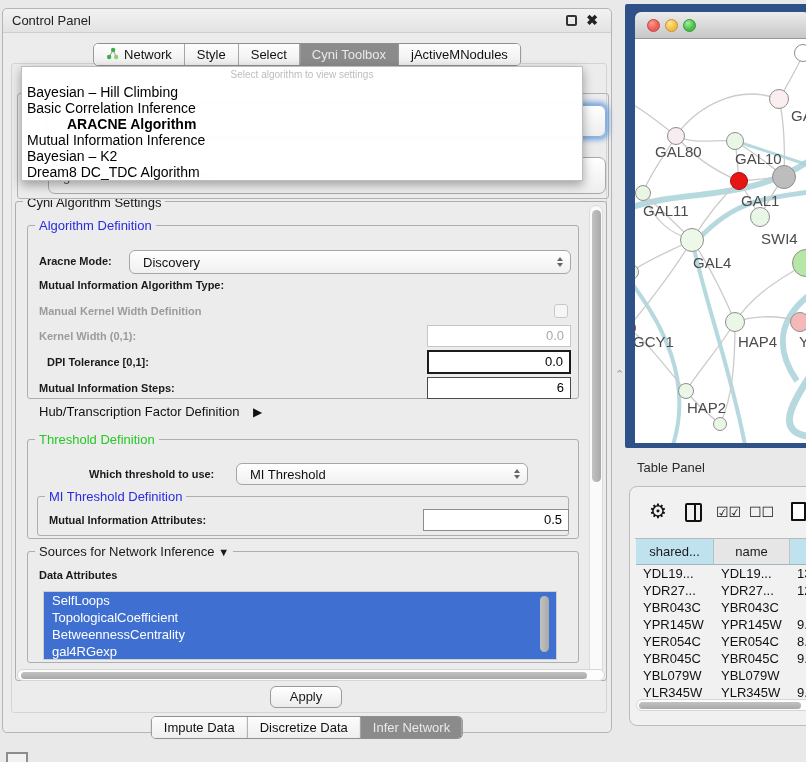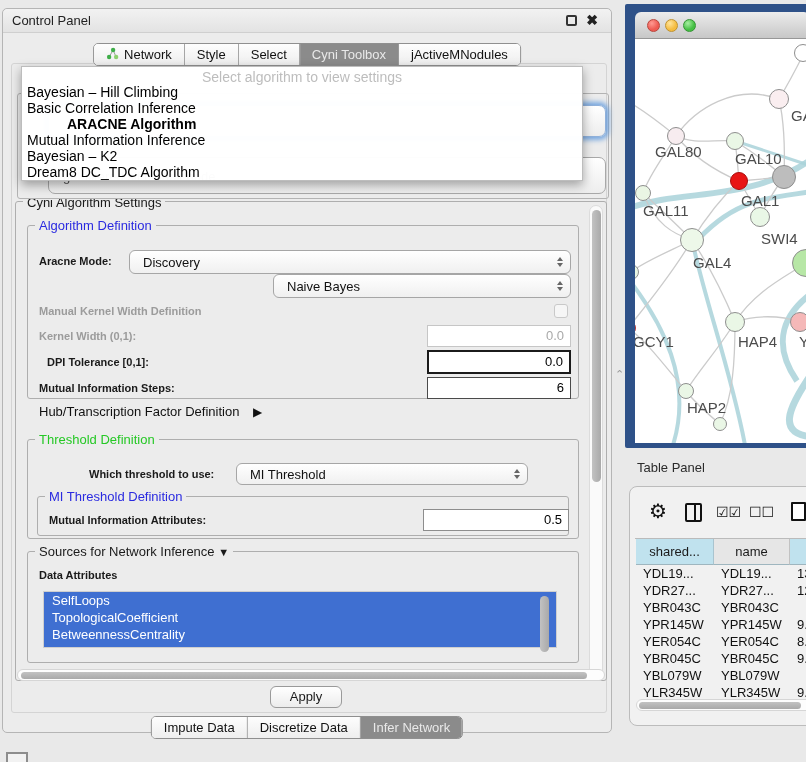--- a/index.html
+++ b/index.html
@@ -35,21 +35,21 @@
   #frag-groupbox { left:14px; top:84px; width:592px; height:106px; border:1px solid #b3b3b3; border-radius:3px; z-index:1; }
   #frag-combo-focus { left:45px; top:96px; width:558px; height:32px; border:1px solid #8fb0da; border-radius:7px;
     background:linear-gradient(#ffffff,#ededed); box-shadow:0 0 5px 2.5px rgba(90,150,220,.8); z-index:1; }
   #frag-combo2 { left:45px; top:148px; width:558px; height:37px; border:1px solid #a8a8a8; border-radius:7px;
     background:linear-gradient(#ffffff,#ededed); z-index:1; overflow:hidden; }
   #frag-combo2 .ghost { position:absolute; left:14px; top:11px; color:#555; font-size:13px; }
 
   
   #algo-popup { left:18px; top:57px; width:562px; height:115px; background:rgba(255,255,255,.98);
     border:1px solid #bdbdbd; box-shadow:0 4px 10px rgba(0,0,0,.35); z-index:50; }
-  #algo-placeholder { top:2px; width:100%; text-align:center; color:#bdbdbd; font-size:14px; }
+  #algo-placeholder { top:2px; width:100%; text-align:center; color:#bdbdbd; font-size:10px; }
   .algo-item { left:3px; width:550px; height:16px; font-size:14px; color:#000; padding-left:2px; white-space:nowrap; }
   .algo-item.bold { font-weight:bold;margin-left:40px; }
 
   
   .gbox { border:1px solid #aeaeae; border-radius:3px; }
   .gtitle { position:absolute; background:#ececec; padding:0 4px; font-size:13px; white-space:nowrap; }
   .t-black { color:#1a1a1a; } .t-blue { color:#2a2ae0; } .t-green { color:#25c825; }
 
   .lbl { position:absolute; font-size:11px; font-weight:bold; color:#1a1a1a; white-space:nowrap; }
   .lbl.disabled { color:#9b9b9b; }
@@ -68,21 +68,21 @@
 
   .checkbox { position:absolute; width:14px; height:14px; border:1px solid #c9c9c9; border-radius:3px; background:#f6f6f6; }
 
   
   .sb-track-v { position:absolute; background:#fafafa; border:1px solid #dcdcdc; border-radius:7px; }
   .sb-thumb-v { position:absolute; background:linear-gradient(90deg,#c2c2c2,#a9a9a9); border-radius:5px; }
   .sb-track-h { position:absolute; background:#fdfdfd; border:1px solid #d6d6d6; border-radius:6px; }
   .sb-thumb-h { position:absolute; background:linear-gradient(#c2c2c2,#a9a9a9); border-radius:4px; }
 
   
-  #attr-list { left:40px; top:582px; width:514px; height:57px; background:#fff; border:1px solid #cfcfcf; overflow:hidden; }
+  #attr-list { left:40px; top:582px; width:514px; height:69px; background:#fff; border:1px solid #cfcfcf; overflow:hidden; }
   .attr-item { position:relative; height:17px; line-height:17px; padding-left:8px; font-size:13px;
     background:#3f6fd1; color:#fff; white-space:nowrap; }
 
   
   #apply-btn { left:267px; top:677px; width:72px; height:22px; border:1px solid #9a9a9a; border-radius:6px;
     background:linear-gradient(#ffffff,#ececec); font-size:13px; text-align:center; line-height:20px; }
 
   #bottom-tabs { top:707px; left:50%; transform:translateX(-50%); display:flex; height:23px;
     border:1px solid #8f8f8f; border-radius:5px; overflow:hidden; background:#fff; }
 
@@ -186,27 +186,21 @@
 
   <span class="lbl" style="left:36px; top:246px;">Aracne Mode:</span>
   <div class="combo" style="left:126px; top:241px; width:442px; height:24px;">
     <span>Discovery</span>
     <span class="stepper">
         <i class="up"></i>
         <i class="dn"></i>
       </span>
   </div>
 
-  <div class="combo" style="left:270px; top:265px; width:298px; height:24px;">
-    <span>Naive Bayes</span>
-    <span class="stepper">
-        <i class="up"></i>
-        <i class="dn"></i>
-      </span>
-  </div>
+  <span class="lbl" style="left:36px; top:270px;">Mutual Information Algorithm Type:</span>
 
   <span class="lbl disabled" style="left:36px; top:296px;">Manual Kernel Width Definition</span>
   <div class="checkbox" style="left:551px; top:295px;"></div>
 
   <span class="lbl disabled" style="left:36px; top:321px;">Kernel Width (0,1):</span>
   <div class="field dis" style="left:424px; top:316px; width:144px; height:22px;">0.0</div>
 
   <span class="lbl" style="left:44px; top:347px;">DPI Tolerance [0,1]:</span>
   <div class="field focus" style="left:424px; top:341px; width:144px; height:24px;">0.0</div>
 

